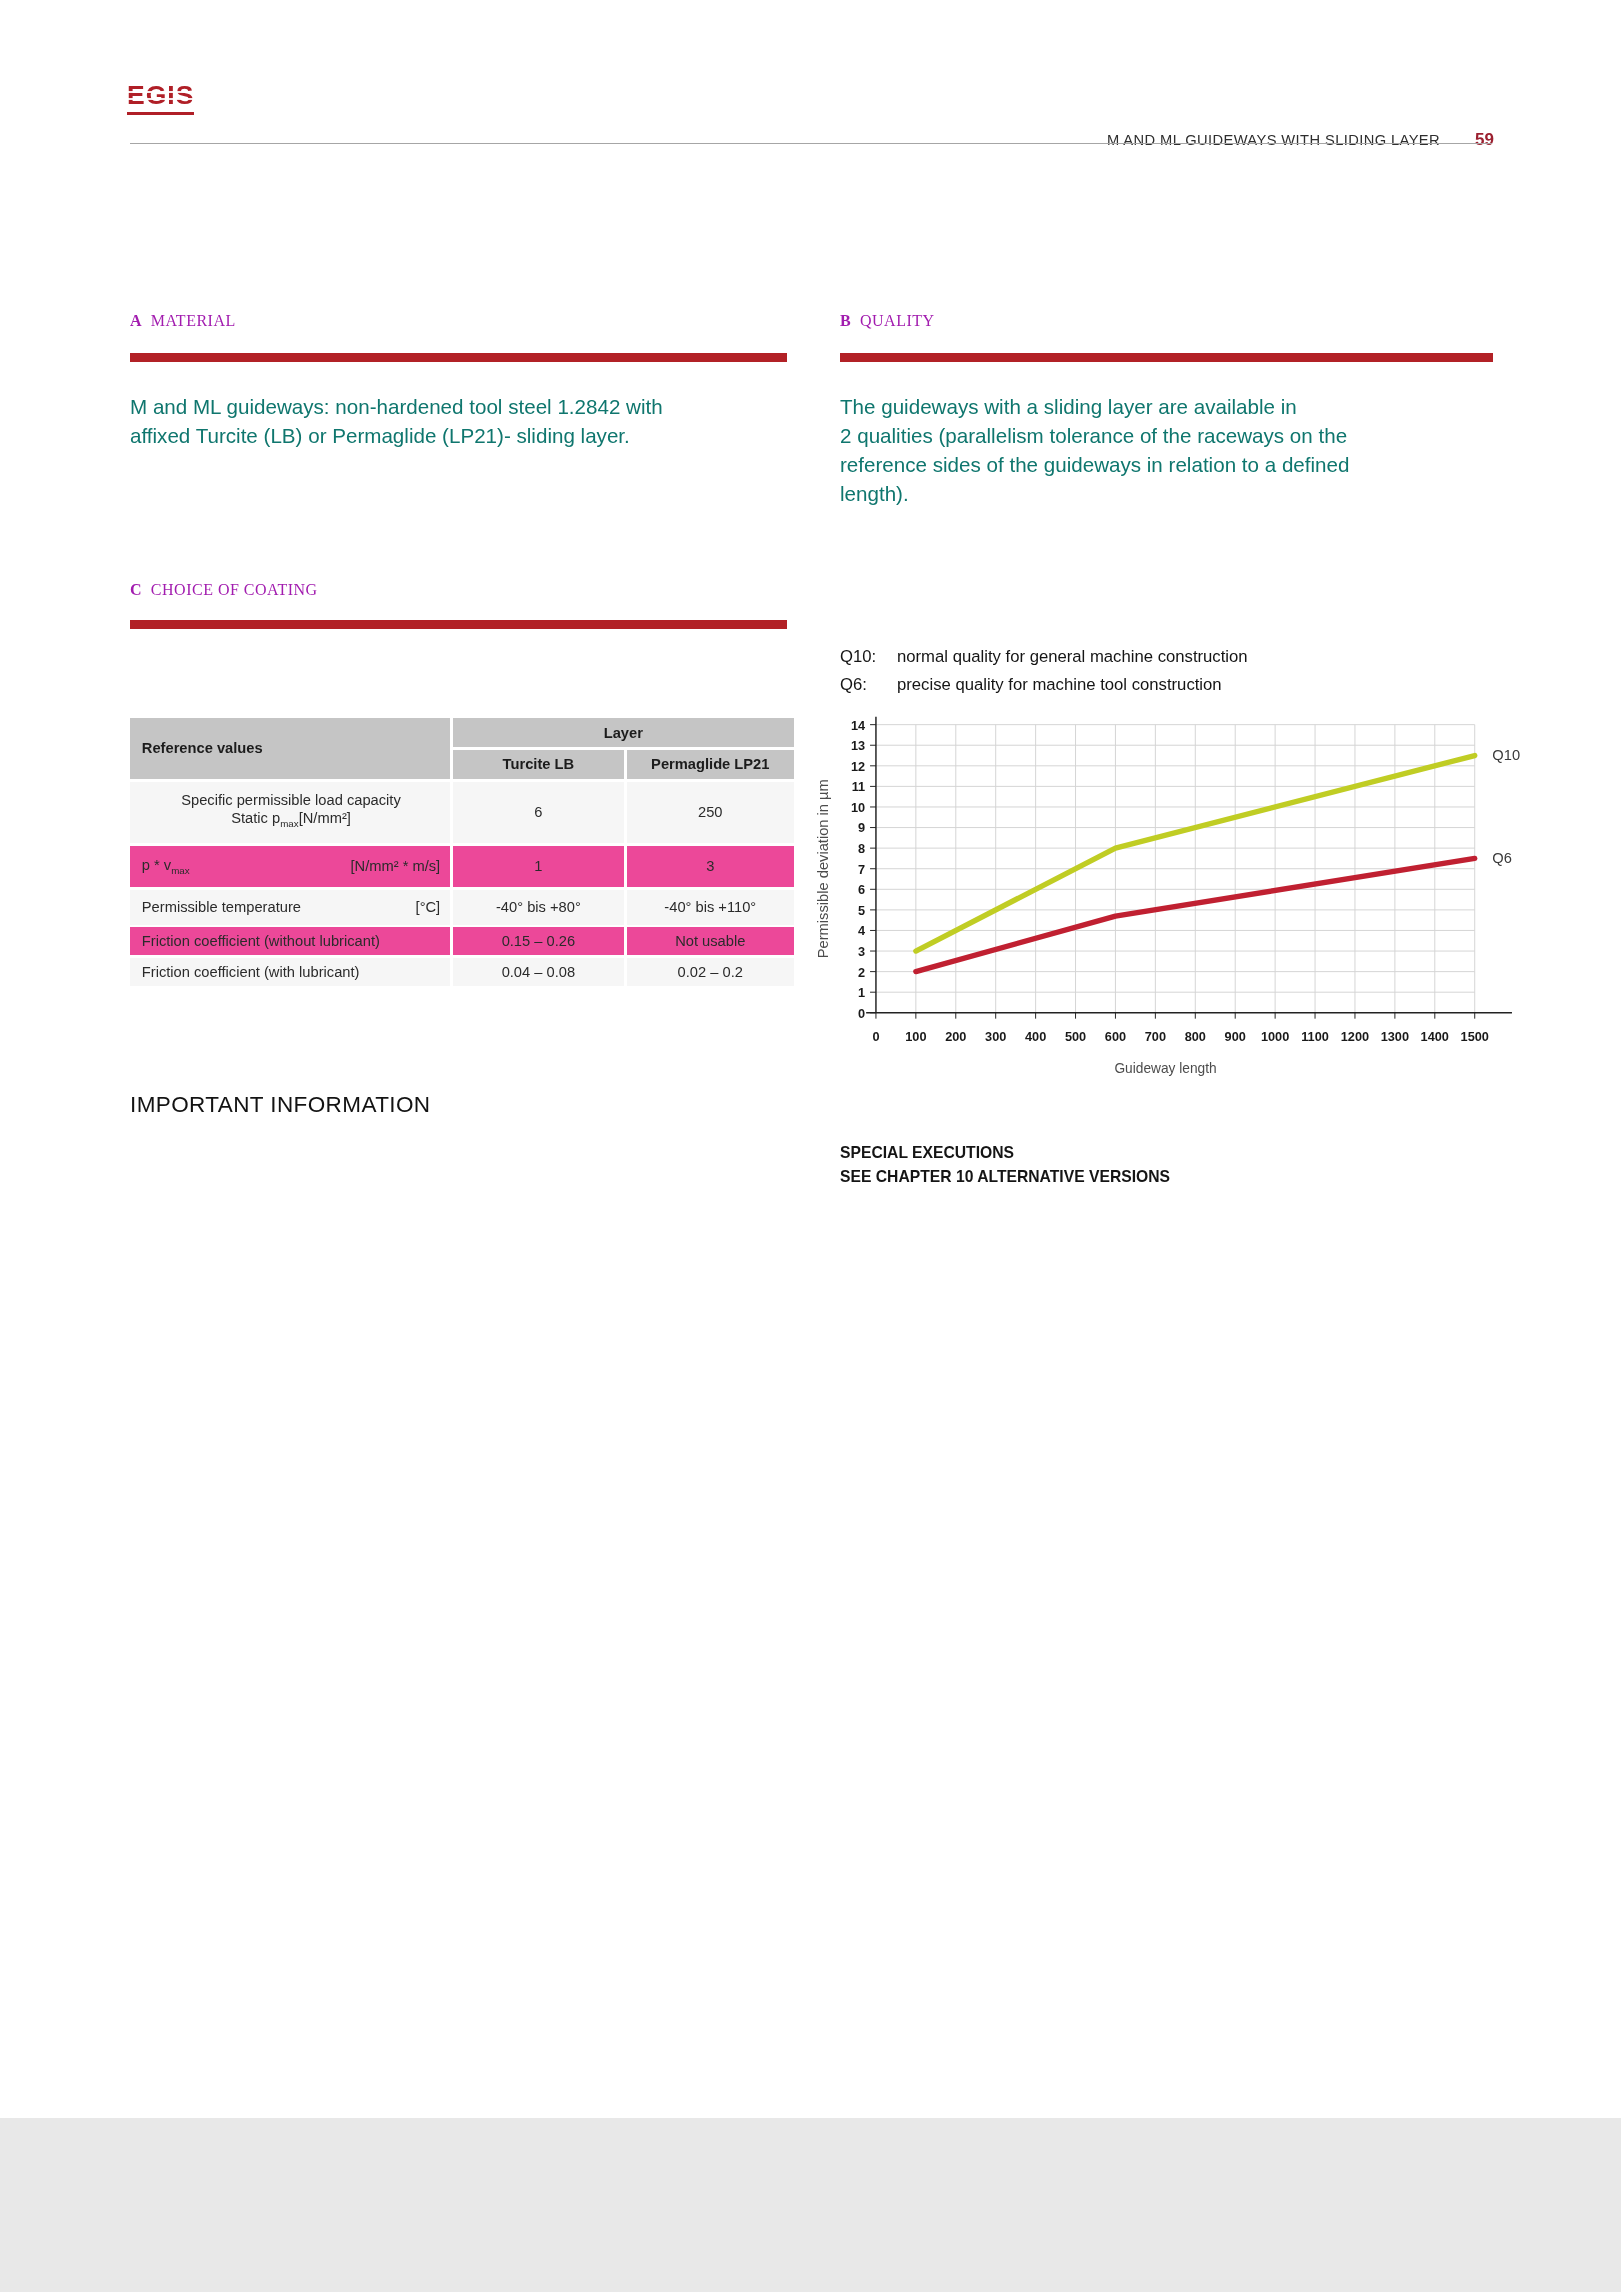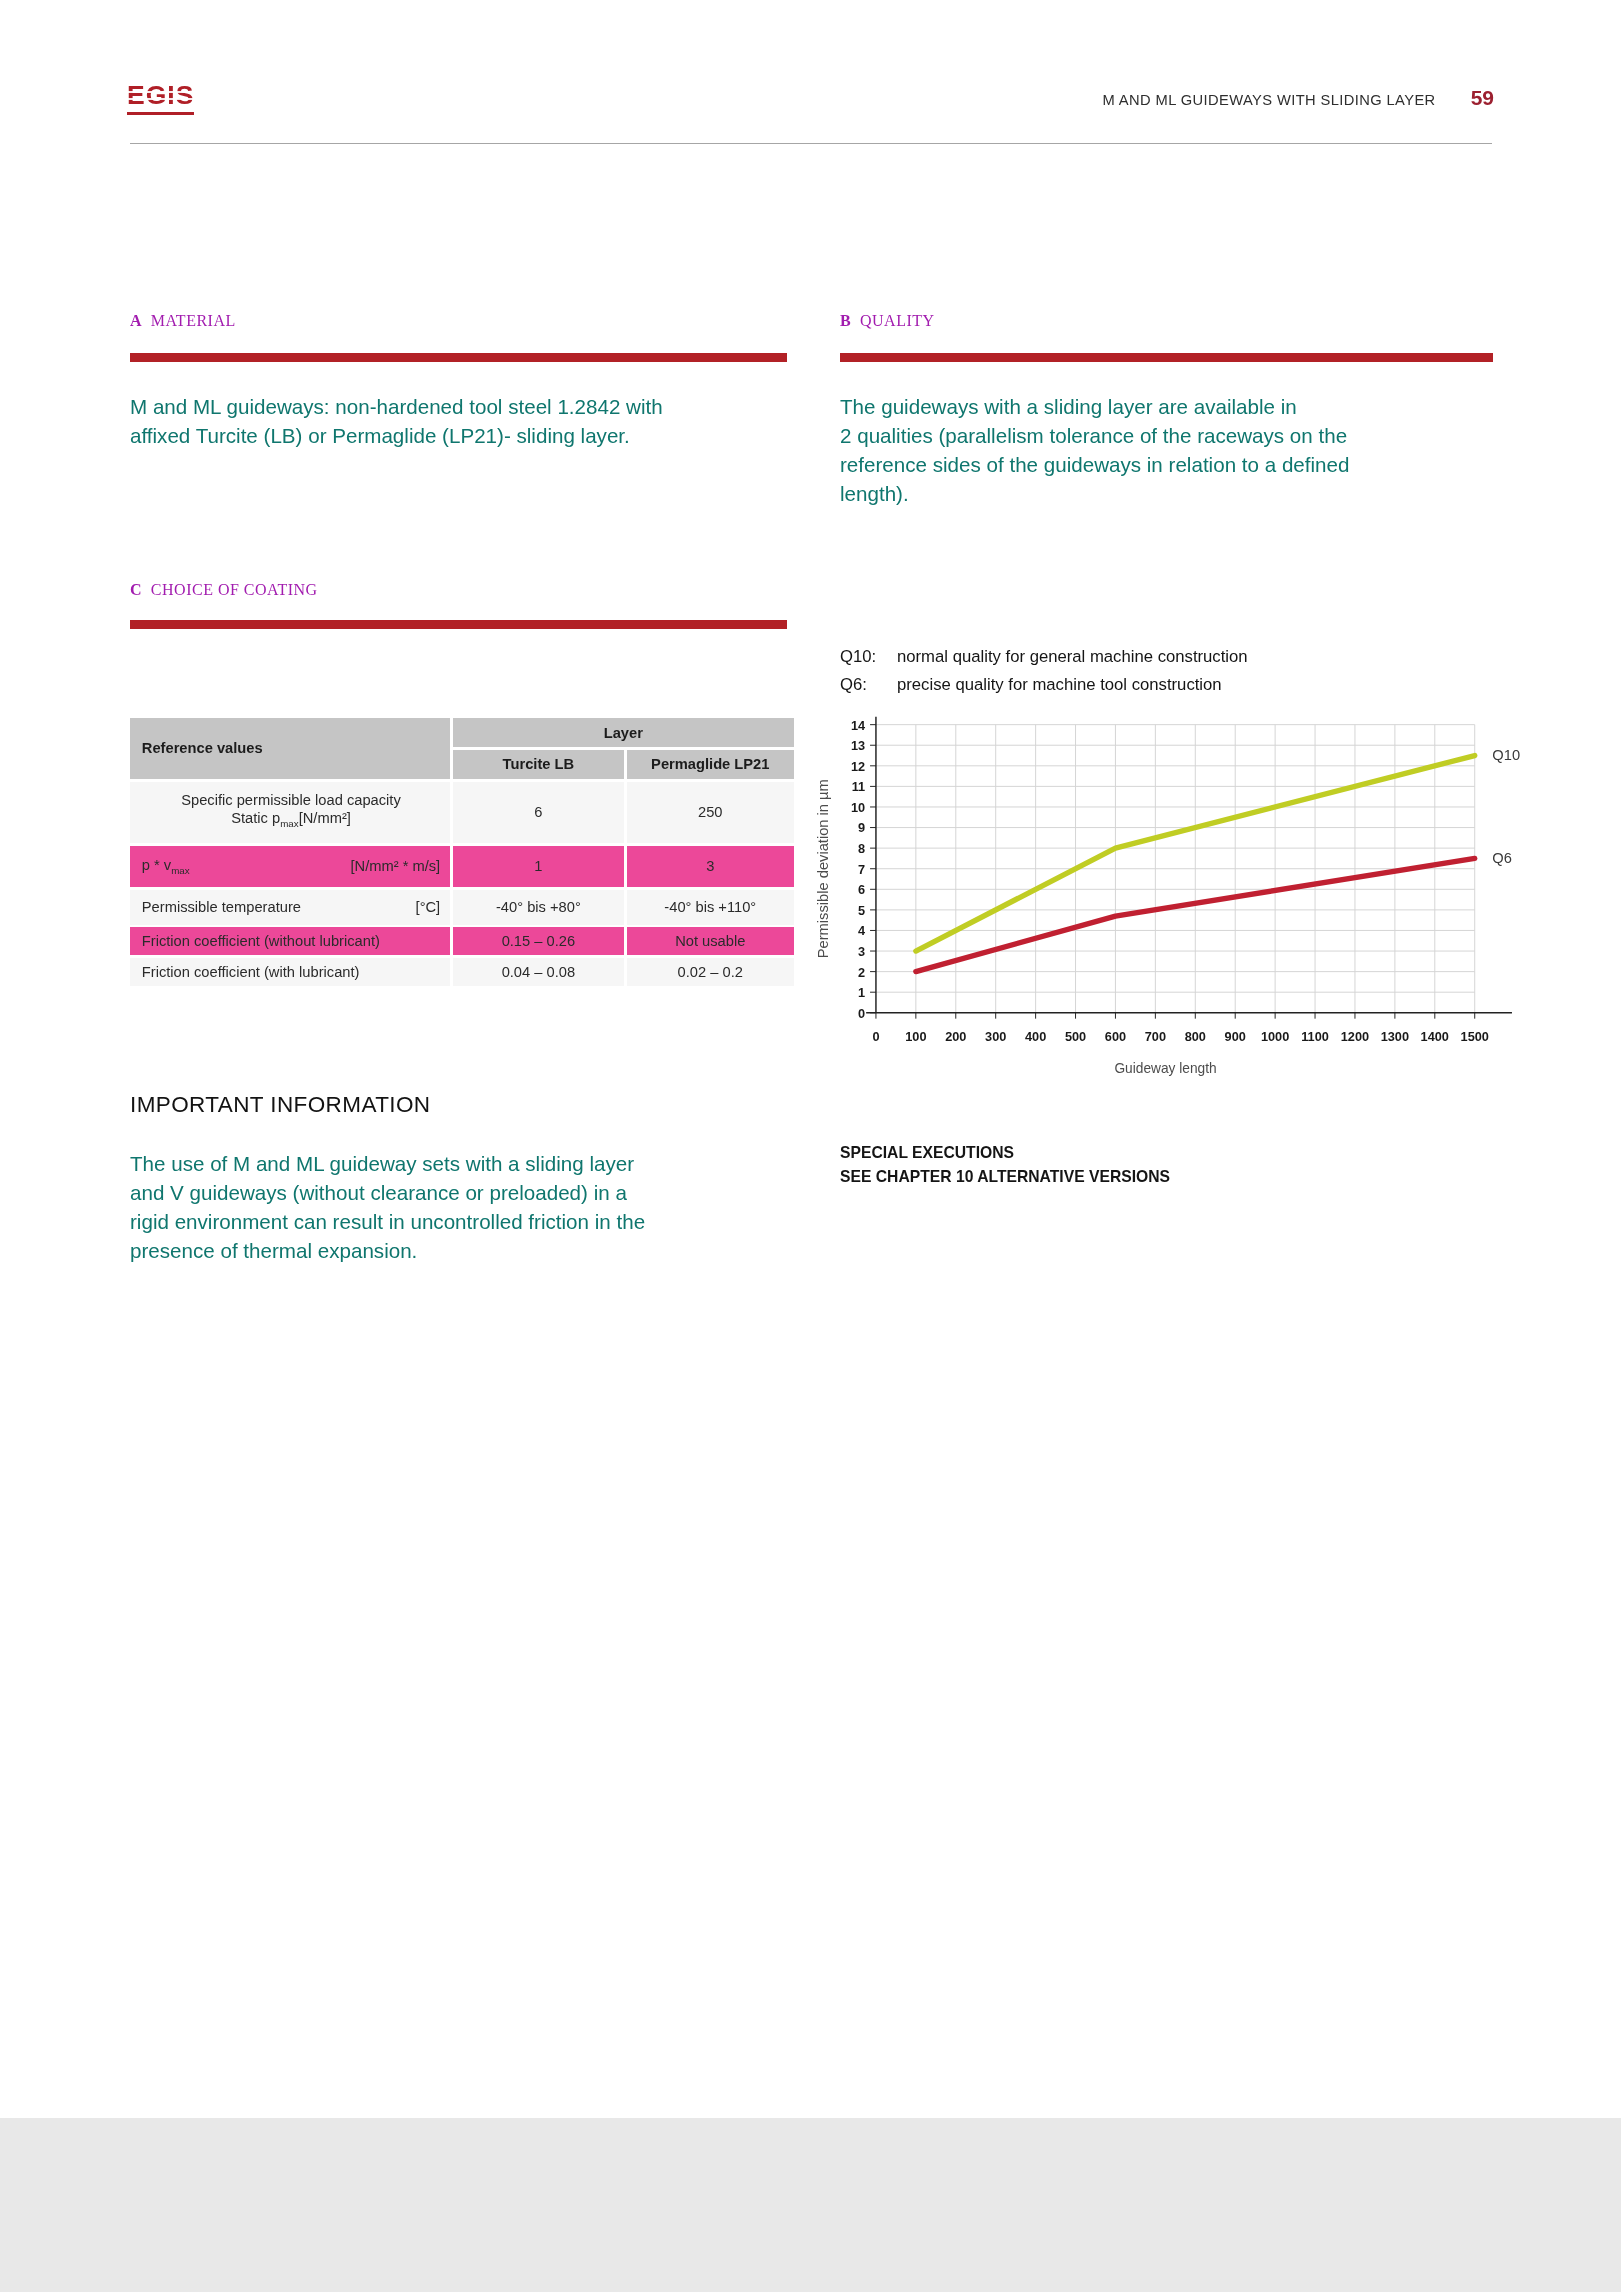--- a/index.html
+++ b/index.html
@@ -19,21 +19,21 @@
     border-bottom:3.9px solid #b01f27;padding-bottom:3.9px;
     transform-origin:left top;
   }
   .logo .slits{position:absolute;left:0;right:0;top:8.8px;height:2px;background:#ffffff;opacity:.9;}
   .logo .slits2{position:absolute;left:0;right:0;top:15.7px;height:2px;background:#ffffff;opacity:.9;}
   .header-right{
     position:absolute;right:127px;top:86px;
     display:flex;align-items:baseline;gap:35px;
   }
   .header-title{font-size:14.7px;letter-spacing:0.4px;color:#2e2e2e;}
-  .page-number{font-size:21px;font-weight:bold;color:#9c2030;}
+  .page-number{font-size:17px;font-weight:bold;color:#9c2030;margin-top:44px;}
   .header-rule{position:absolute;left:130px;width:1362px;top:143px;height:1px;background:#a6a6a6;}
 
   
   .sec-heading{position:absolute;font-size:16px;letter-spacing:0.5px;color:#a21caf;font-family:Liberation Serif, serif;}
   .sec-heading .letter{font-weight:bold;margin-right:8.8px;}
   .red-bar{position:absolute;height:8.8px;background:#b22126;}
 
   .body-text{
     position:absolute;font-size:20.6px;line-height:29px;color:#0f766e;
     white-space:pre-line;
@@ -266,19 +266,15 @@
         <text x="692" y="158.5" font-size="15" fill="#3a3a3a">Q6</text>
         <text transform="translate(14,164) rotate(-90)" text-anchor="middle" font-size="15" fill="#4c4c4c">Permissible deviation  in µm</text>
         <text x="358.5" y="372" text-anchor="middle" font-size="14" fill="#4c4c4c">Guideway length</text>
       </svg>
   </div>
 
   <div class="special">SPECIAL EXECUTIONS
 SEE CHAPTER 10  ALTERNATIVE VERSIONS</div>
 
   <div class="important-heading">IMPORTANT INFORMATION</div>
-  <div class="body-text" style="left:130px;top:1149px;width:686px;">The use of M and ML guideway sets with a sliding layer
-and V guideways (without clearance or preloaded) in a
-rigid environment can result in uncontrolled friction in the
-presence of thermal expansion.</div>
 
 </div>
 
 
 </body></html>

